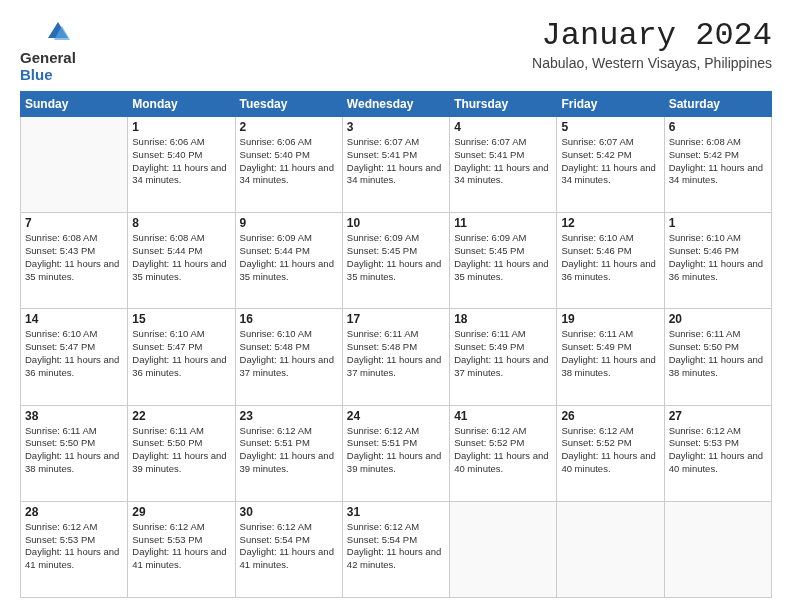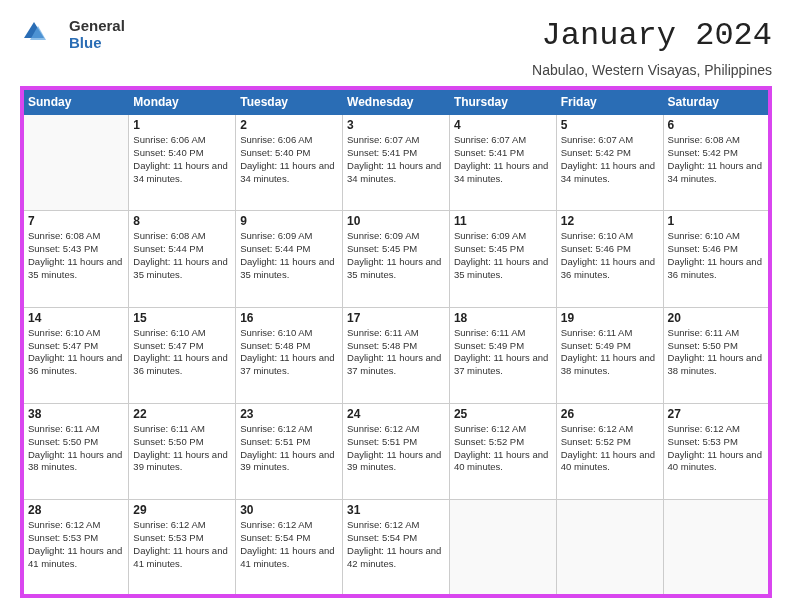--- a/index.html
+++ b/index.html
@@ -18,22 +18,23 @@
       flex-direction: column;
     }
     .header {
       display: flex;
       justify-content: space-between;
       align-items: flex-start;
       margin-bottom: 8px;
     }
     .logo {
       display: flex;
-      align-items: flex-start;
-      gap: 17px;
+      align-items: flex-end;
+      gap: 4px;
+      flex-direction: column;
     }
     .logo-text {
       display: flex;
       flex-direction: column;
       line-height: 1.1;
     }
     .logo-general {
       font-size: 15px;
       font-weight: bold;
       color: #333;
@@ -54,25 +55,25 @@
     .month-title {
       font-size: 32px;
       font-weight: 300;
       color: #222;
       line-height: 1.1;
       font-family: Liberation Mono, monospace;
     }
     .location {
       font-size: 14px;
       color: #444;
-      margin-top: 9px;
+      margin-top: 2px;
     }
     .calendar {
       flex: 1;
-      border: 4px solid #d946ef;
+      border: 1px solid #d946ef;
       border-collapse: collapse;
       width: 100%;
       table-layout: fixed;
     }
     .calendar th {
       background: #2a6db5;
       color: #fff;
       font-size: 12px;
       font-weight: bold;
       padding: 5px 4px;
@@ -236,21 +237,21 @@
           </td>
           <td>
             <span class="day-num">23</span>
             <div class="day-info">Sunrise: 6:12 AM<br>Sunset: 5:51 PM<br>Daylight: 11 hours and 39 minutes.</div>
           </td>
           <td>
             <span class="day-num">24</span>
             <div class="day-info">Sunrise: 6:12 AM<br>Sunset: 5:51 PM<br>Daylight: 11 hours and 39 minutes.</div>
           </td>
           <td>
-            <span class="day-num">25</span>
+            <span class="day-num">41</span>
             <div class="day-info">Sunrise: 6:12 AM<br>Sunset: 5:52 PM<br>Daylight: 11 hours and 40 minutes.</div>
           </td>
           <td>
             <span class="day-num">26</span>
             <div class="day-info">Sunrise: 6:12 AM<br>Sunset: 5:52 PM<br>Daylight: 11 hours and 40 minutes.</div>
           </td>
           <td>
             <span class="day-num">27</span>
             <div class="day-info">Sunrise: 6:12 AM<br>Sunset: 5:53 PM<br>Daylight: 11 hours and 40 minutes.</div>
           </td>

